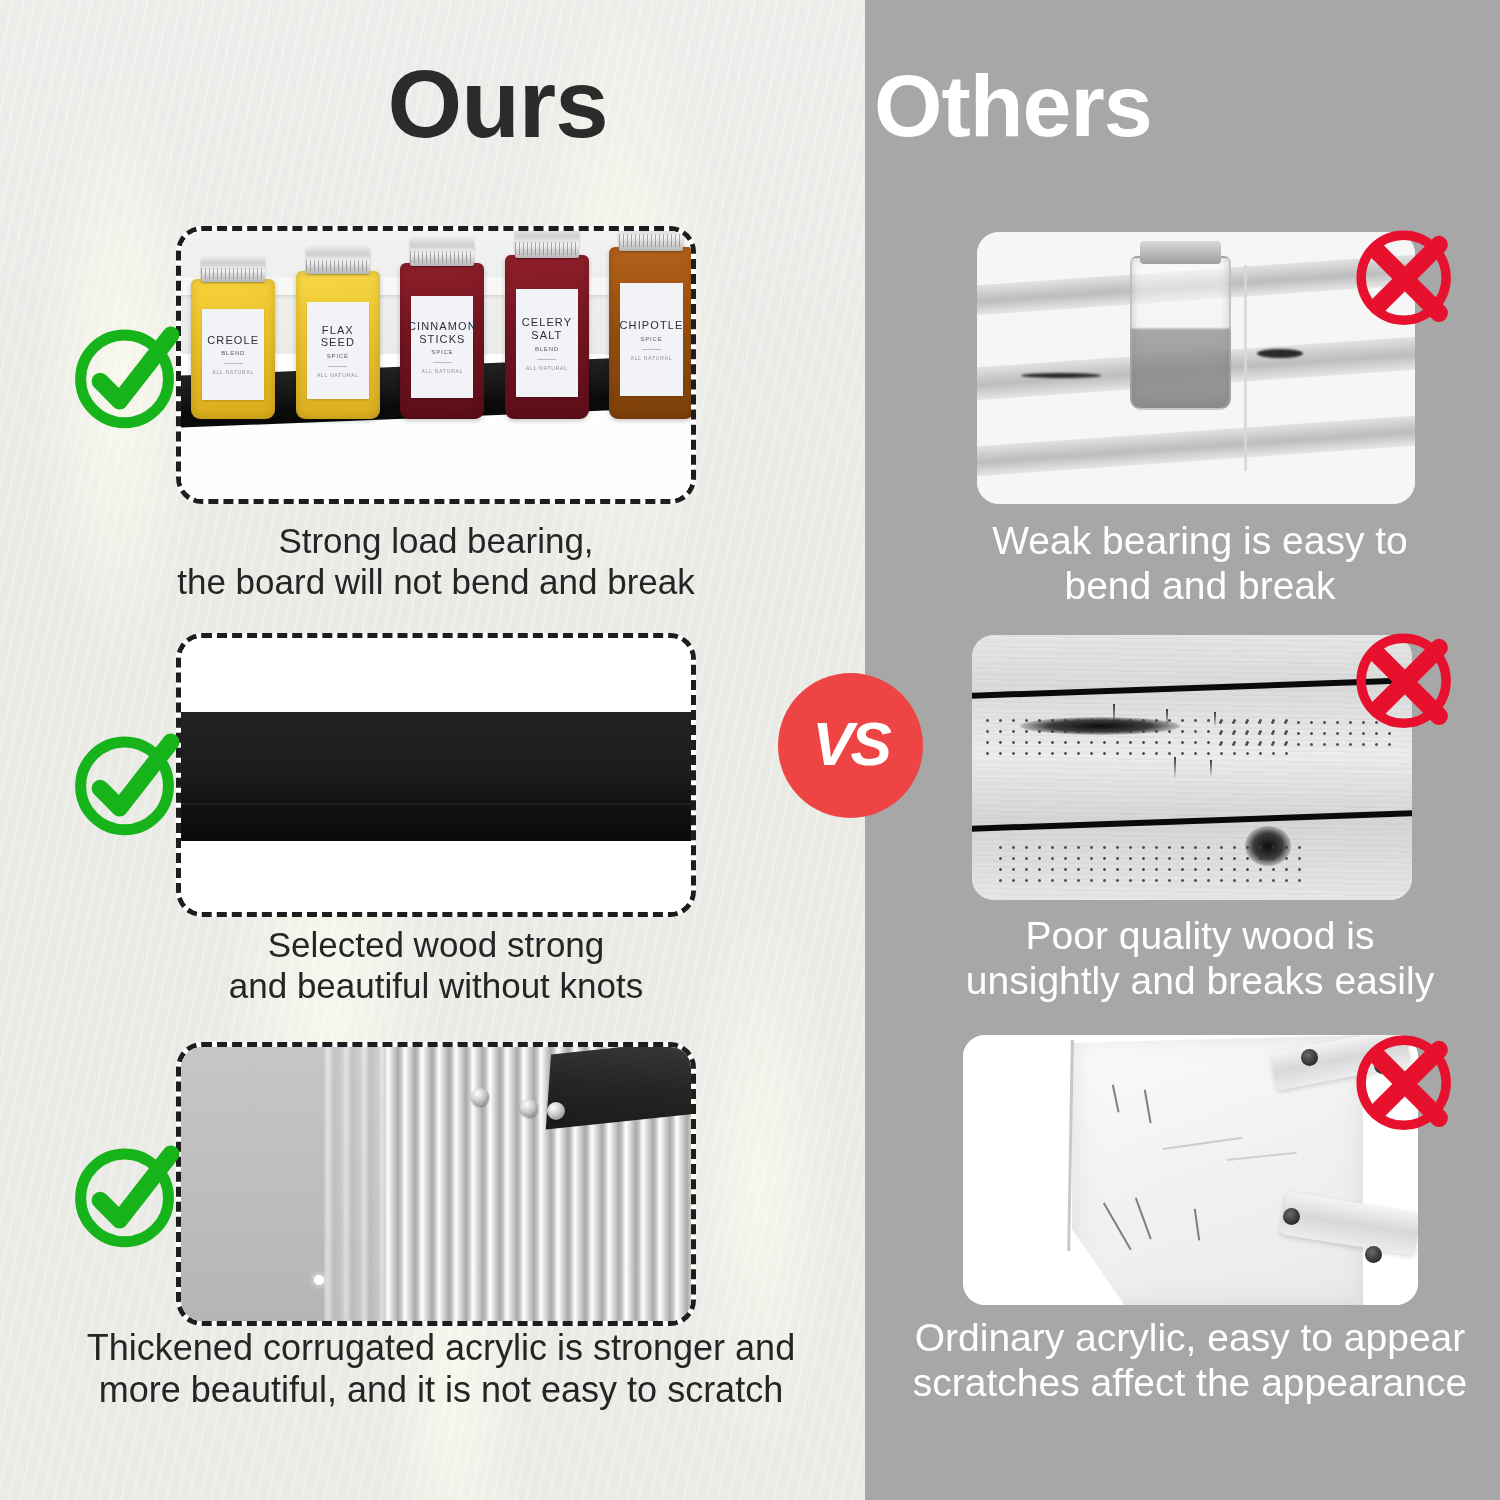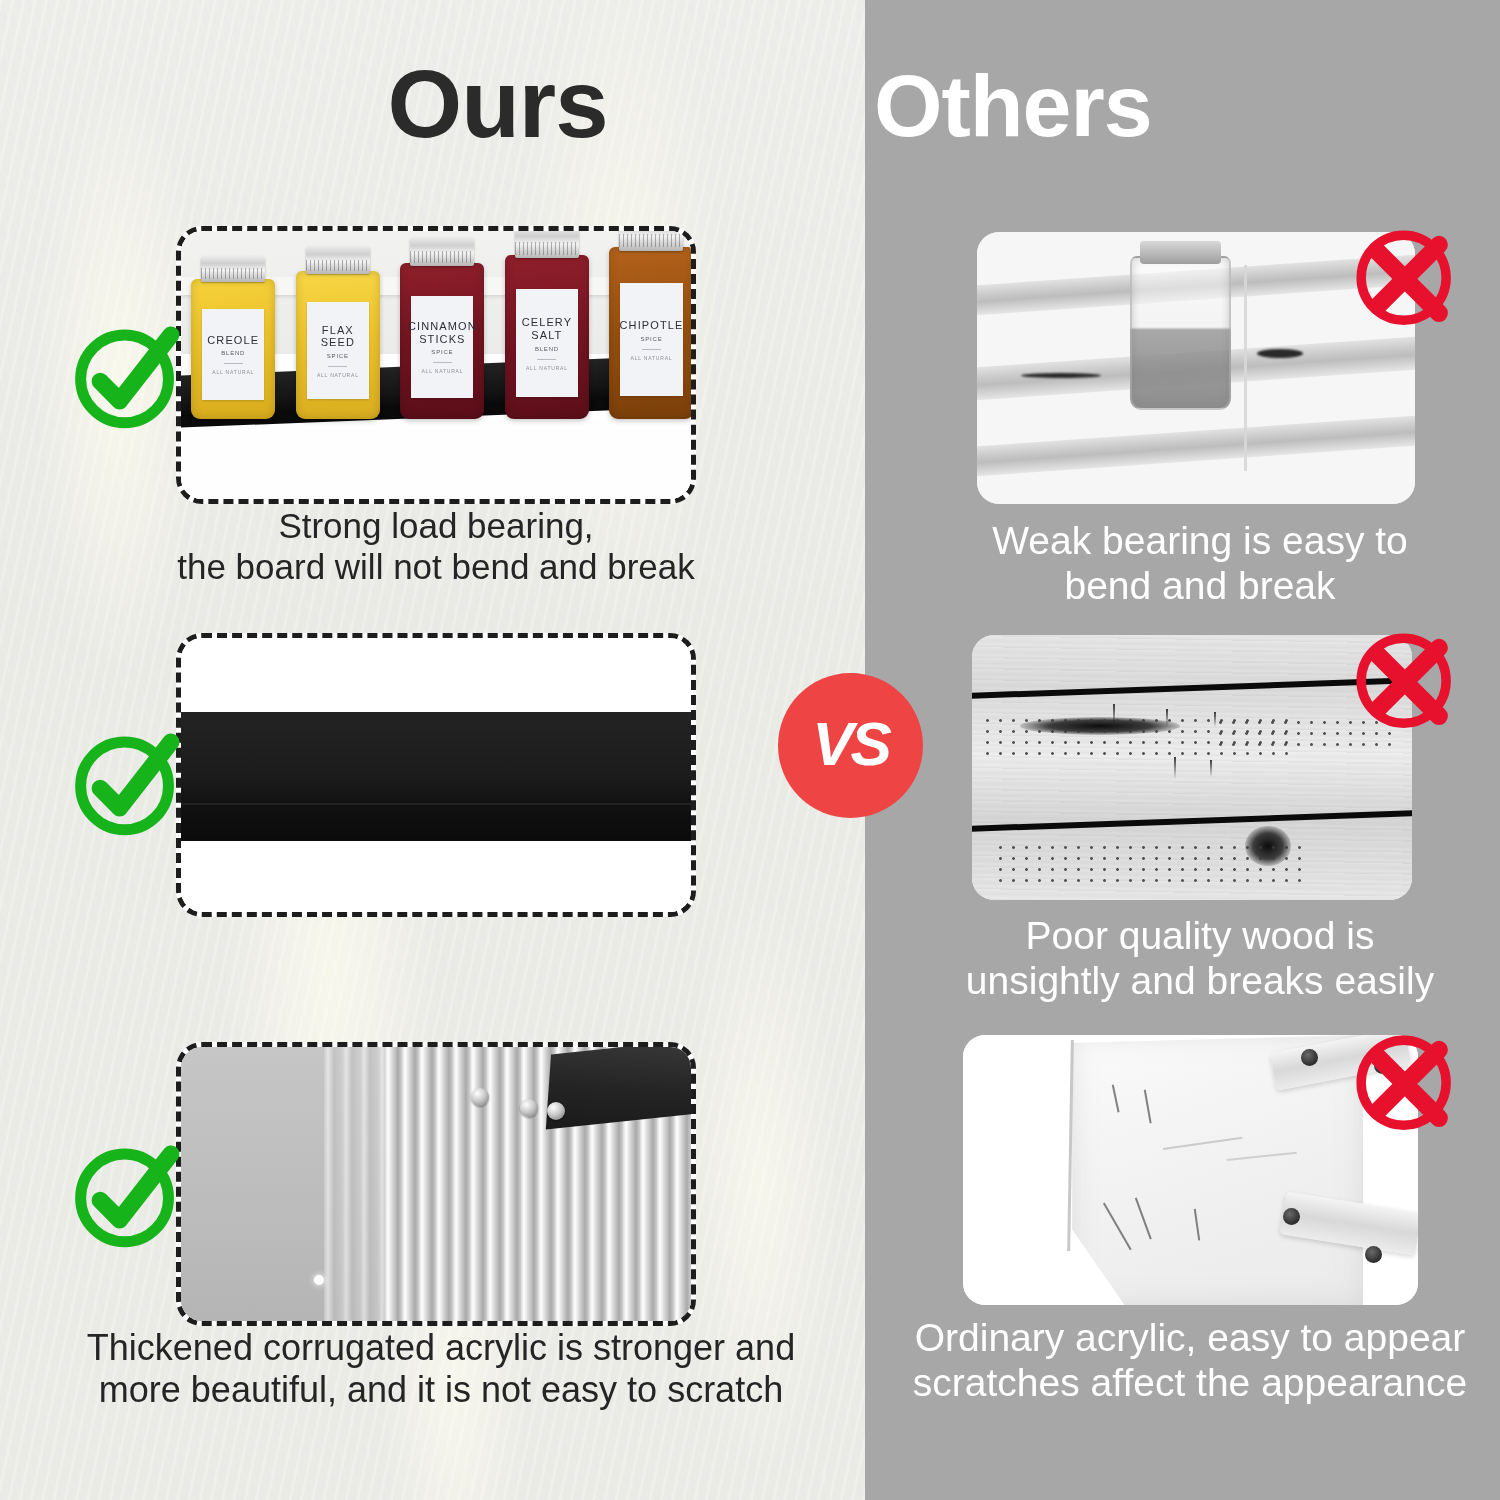--- a/index.html
+++ b/index.html
@@ -388,21 +388,21 @@
         <div class="label">
           <div class="nm">CHIPOTLE</div>
           <div class="sb">SPICE</div>
           <div class="rule"></div>
           <div class="an">ALL NATURAL</div>
         </div>
       </div>
     </div>
   </div>
 
-  <div class="caption cap-ours" style="left:126px; top:506px; width:620px;">Strong load bearing,
+  <div class="caption cap-ours" style="left:126px; top:521px; width:620px;">Strong load bearing,
 the board will not bend and break</div>
 
   <div class="photo-others" style="left:977px; top:232px; width:438px; height:272px;">
     <div class="shelf-scene">
       <div class="shelf-plank p1"></div>
       <div class="shelf-plank p2"></div>
       <div class="shelf-plank p3"></div>
       <div class="shelf-knot" style="left:64%; top:43%;"></div>
       <div class="shelf-knot" style="left:10%; top:52%; width:80px; height:5px;"></div>
       <div class="shelf-vline" style="left:61%;"></div>
@@ -431,20 +431,22 @@
       <path d="M28 56 L44 72 L86 18" fill="none" stroke="#17b31b" stroke-width="14" stroke-linecap="round" stroke-linejoin="round"></path>
     </svg>
   </div>
 
   <div class="photo-ours" style="left:176px; top:633px; width:520px; height:284px;">
     <div class="board-scene">
       <div class="board-band"></div>
     </div>
   </div>
 
+  <div class="caption cap-ours" style="left:126px; top:925px; width:620px;">Selected wood strong
+and beautiful without knots</div>
 
   <div class="photo-others" style="left:972px; top:635px; width:440px; height:265px;">
     <div class="wood-scene">
       <div class="wood-seam s1"></div>
       <div class="wood-seam s2"></div>
       <div class="wood-knot" style="left:11%; top:31%; width:160px; height:18px;"></div>
       <div class="wood-knot" style="left:62%; top:72%; width:46px; height:40px;"></div>
       <div class="wood-dots" style="left:2%; top:30%; width:72%; height:18%;"></div>
       <div class="wood-dots" style="left:55%; top:31%; width:42%; height:14%;"></div>
       <div class="wood-dots" style="left:5%; top:78%; width:70%; height:16%;"></div>

